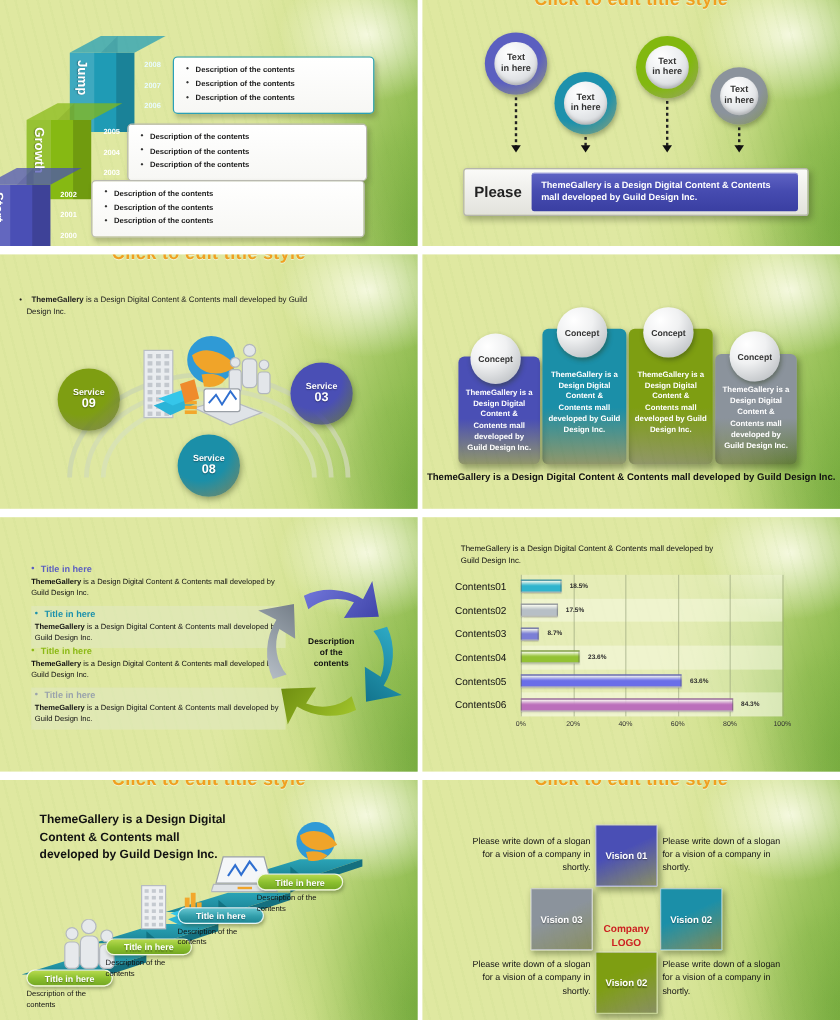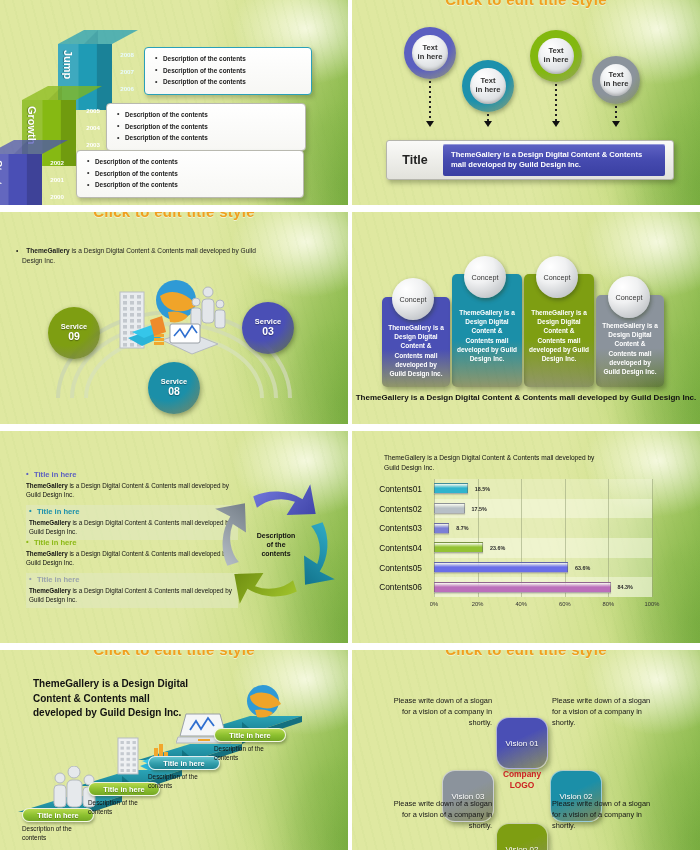--- a/index.html
+++ b/index.html
@@ -137,21 +137,21 @@
     color: #fff; font-size: 6.5px; font-weight: bold;
     text-align: center; line-height: 1.42;
     box-shadow: 2px 3px 5px rgba(40,55,20,.4);
     padding: 6px 5px;
     display: flex; align-items: flex-start; justify-content: center;
   }
   .cball {
     position: absolute; width: 42px; height: 42px; border-radius: 50%;
     background: radial-gradient(circle at 34% 26%, #ffffff 0%, #f0f1f2 38%, #c7cacd 76%, #a9adb1 100%);
     display: flex; align-items: center; justify-content: center;
-    font-size: 7.2px; font-weight: normal; color: #333;
+    font-size: 7.2px; font-weight: bold; color: #333;
     box-shadow: 1px 2px 4px rgba(40,55,20,.45);
   }
   .s4-caption {
     position: absolute; left: 0; right: 0; text-align: center;
     font-size: 8px; font-weight: bold; color: #111; line-height: 1.4;
   }
 
   
   .t-item { position: absolute; width: 212px; }
   .t-item .th { font-size: 7.6px; font-weight: bold; line-height: 1; padding-left: 8px; position: relative; }
@@ -195,27 +195,26 @@
     color: #fff; font-size: 7.4px; font-weight: bold;
     display: flex; align-items: center; justify-content: center;
     box-shadow: 1px 2px 3px rgba(40,55,20,.35);
     text-shadow: 0 1px 1px rgba(0,0,0,.3);
   }
   .pill.green { background: linear-gradient(180deg,#b6d94e 0%, #8cc02f 52%, #74a823 100%); }
   .stepdesc { position: absolute; font-size: 6.4px; color: #111; line-height: 1.45; }
 
   
   .vbox {
-    position: absolute; border-radius: 13px;
+    position: absolute; border-radius: 1px;
     display: flex; align-items: center; justify-content: center;
-    color: #fff; font-size: 8px; font-weight: normal;
+    color: #fff; font-size: 8px; font-weight: bold;
     box-shadow: 2px 3px 5px rgba(40,55,20,.42);
     text-shadow: 0 1px 1px rgba(0,0,0,.35);
     border: 1px solid rgba(255,255,255,.55);
-    margin-top: 30px;
   }
   .vtext { position: absolute; font-size: 7.4px; color: #141414; line-height: 1.5; }
   .vlogo {
     position: absolute; text-align: center;
     font-size: 8.4px; font-weight: bold; color: #cc2222; line-height: 1.25;
   }
 </style>
 </head>
 <body>
 
@@ -308,21 +307,21 @@
         <div class="dotarrow" style="left:199.8px;top:121px"></div>
         <div class="circ" style="left:240px;top:56px;width:48px;height:48px;
             background:radial-gradient(circle at 36% 28%, #8b939c 0%, #8b939c 55%, rgba(0,0,0,.3) 100%);">
             <div class="inner">
             <span>Text<br>in here</span>
           </div>
           </div>
         <div class="dotline" style="left:263px;top:106px;height:16px"></div>
         <div class="dotarrow" style="left:259.8px;top:121px"></div>
         <div class="titlebar" style="left:34px;top:140px;width:288px;height:40px">
-          <div class="tl">Title</div>
+          <div class="tl">Please</div>
           <div class="tb">ThemeGallery is a Design Digital Content &amp; Contents mall developed by Guild Design Inc.</div>
         </div>
       </div>
   </div>
 
   <div class="slide s3">
     <div class="leaf-tex"></div>
     <div class="slide-title">Click to edit title style</div>
     <div id="s3body">
         <div class="bullet-para" style="left:22px;top:34px;width:240px">

